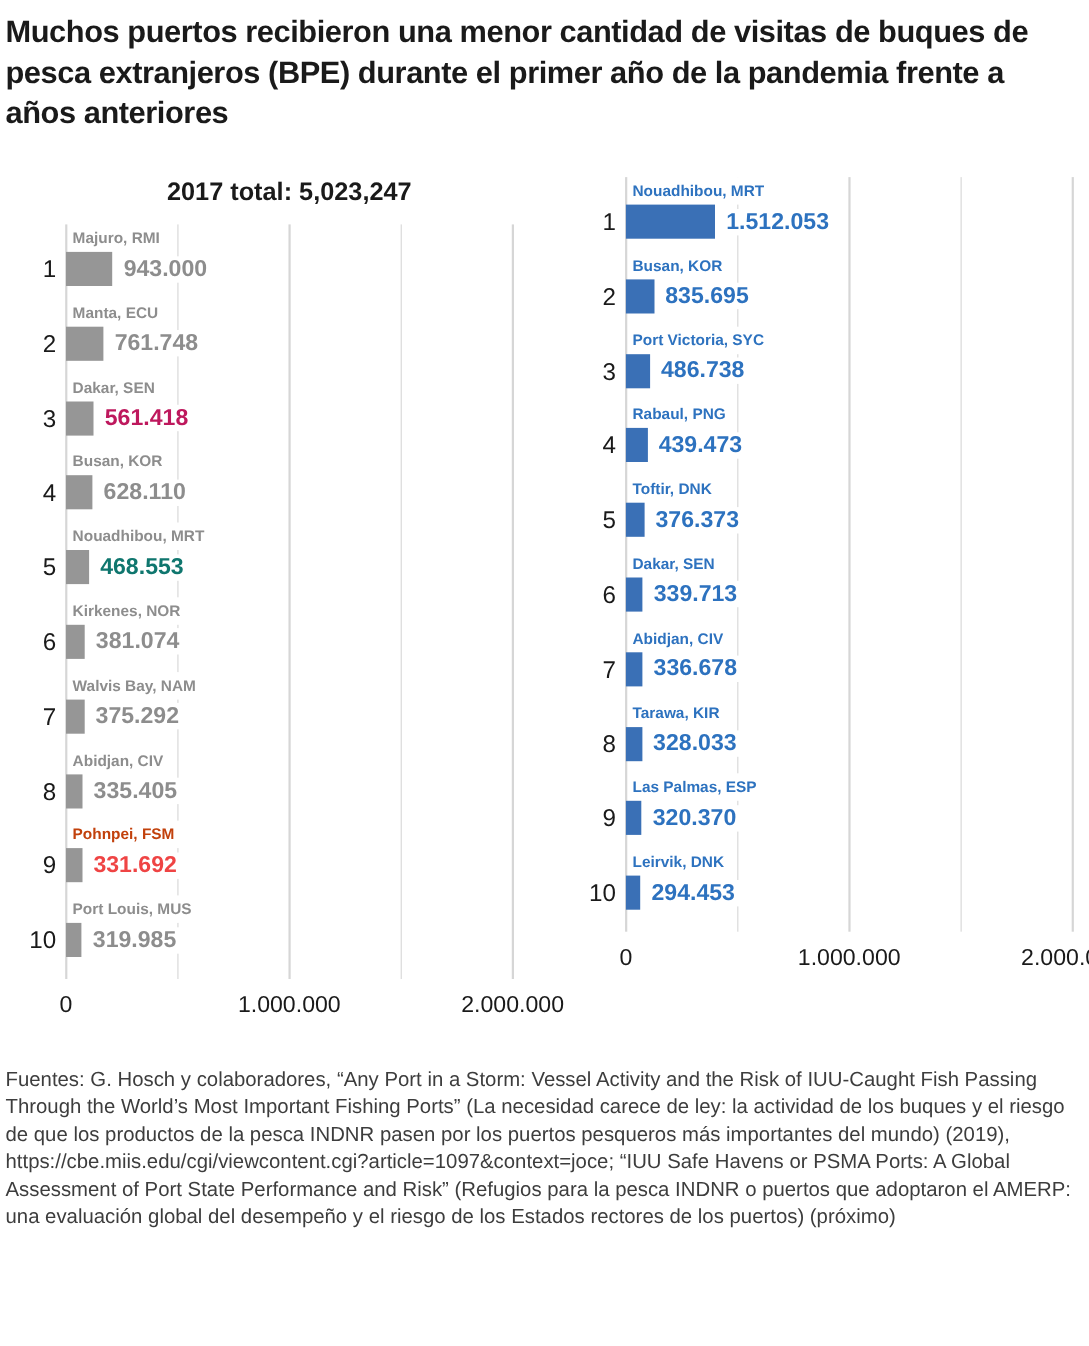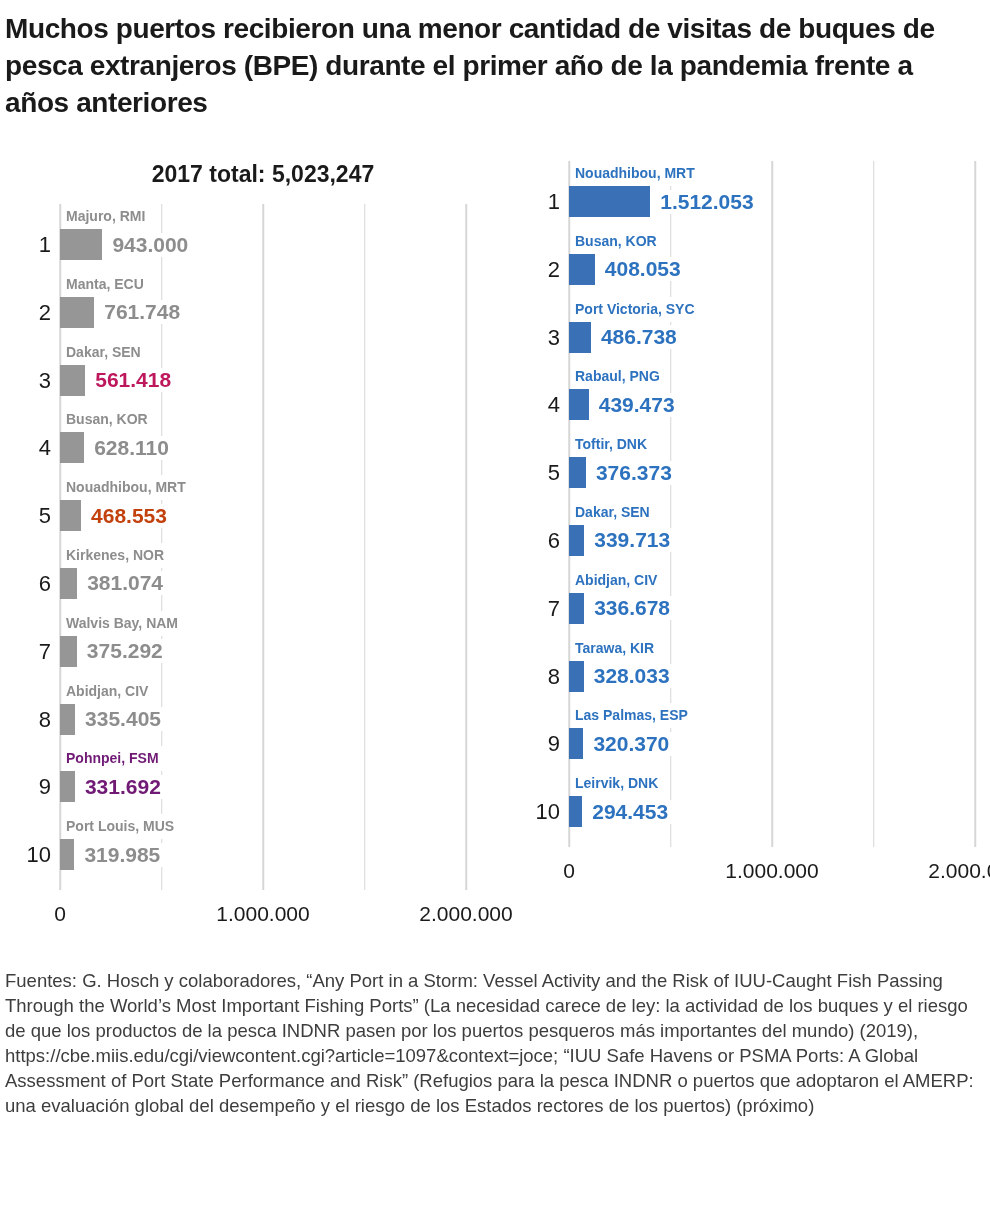--- a/index.html
+++ b/index.html
@@ -117,21 +117,21 @@
             <div class="bar-line">
               <div class="bar" style="width: 27.254%; background: rgb(150, 150, 150);"></div>
               <div class="value" style="color: rgb(141, 141, 141);">628.110</div>
             </div>
           </div>
           <div class="row">
             <div class="rank">5</div>
             <div class="port" style="color: rgb(141, 141, 141);">Nouadhibou, MRT</div>
             <div class="bar-line">
               <div class="bar" style="width: 23.4276%; background: rgb(150, 150, 150);"></div>
-              <div class="value" style="color: #c2410c;">468.553</div>
+              <div class="value" style="color: #0f766e;">468.553</div>
             </div>
           </div>
           <div class="row">
             <div class="rank">6</div>
             <div class="port" style="color: rgb(141, 141, 141);">Kirkenes, NOR</div>
             <div class="bar-line">
               <div class="bar" style="width: 19.0537%; background: rgb(150, 150, 150);"></div>
               <div class="value" style="color: rgb(141, 141, 141);">381.074</div>
             </div>
           </div>
@@ -146,24 +146,24 @@
           <div class="row">
             <div class="rank">8</div>
             <div class="port" style="color: rgb(141, 141, 141);">Abidjan, CIV</div>
             <div class="bar-line">
               <div class="bar" style="width: 16.7703%; background: rgb(150, 150, 150);"></div>
               <div class="value" style="color: rgb(141, 141, 141);">335.405</div>
             </div>
           </div>
           <div class="row">
             <div class="rank">9</div>
-            <div class="port" style="color: #701a75;">Pohnpei, FSM</div>
+            <div class="port" style="color: #c2410c;">Pohnpei, FSM</div>
             <div class="bar-line">
               <div class="bar" style="width: 16.5846%; background: rgb(150, 150, 150);"></div>
-              <div class="value" style="color: #701a75;">331.692</div>
+              <div class="value" style="color: #ef4444;">331.692</div>
             </div>
           </div>
           <div class="row">
             <div class="rank">10</div>
             <div class="port" style="color: rgb(141, 141, 141);">Port Louis, MUS</div>
             <div class="bar-line">
               <div class="bar" style="width: 15.9992%; background: rgb(150, 150, 150);"></div>
               <div class="value" style="color: rgb(141, 141, 141);">319.985</div>
             </div>
           </div>
@@ -187,21 +187,21 @@
             <div class="bar-line">
               <div class="bar" style="width: 75.6026%; background: rgb(58, 112, 182);"></div>
               <div class="value" style="color: rgb(45, 114, 191);">1.512.053</div>
             </div>
           </div>
           <div class="row">
             <div class="rank">2</div>
             <div class="port" style="color: rgb(45, 114, 191);">Busan, KOR</div>
             <div class="bar-line">
               <div class="bar" style="width: 28.7039%; background: rgb(58, 112, 182);"></div>
-              <div class="value" style="color: rgb(45, 114, 191);">408.053</div>
+              <div class="value" style="color: rgb(45, 114, 191);">835.695</div>
             </div>
           </div>
           <div class="row">
             <div class="rank">3</div>
             <div class="port" style="color: rgb(45, 114, 191);">Port Victoria, SYC</div>
             <div class="bar-line">
               <div class="bar" style="width: 24.3369%; background: rgb(58, 112, 182);"></div>
               <div class="value" style="color: rgb(45, 114, 191);">486.738</div>
             </div>
           </div>

